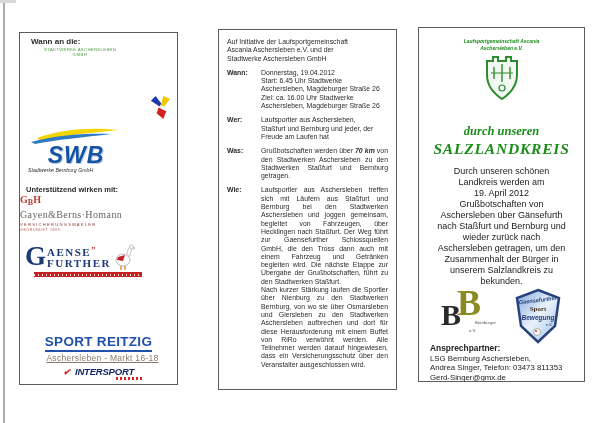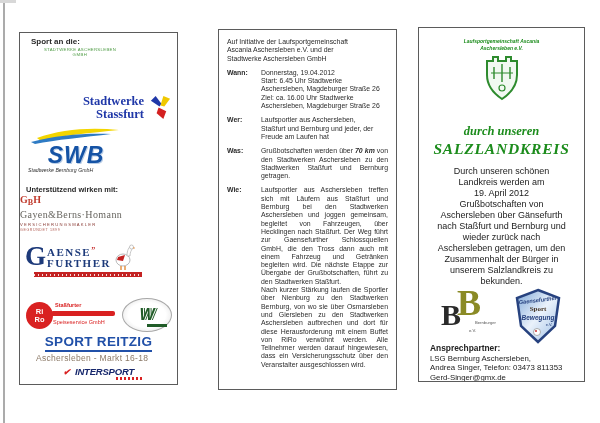--- a/index.html
+++ b/index.html
@@ -45,21 +45,21 @@
   .riro-block{left:4px;top:264px;width:150px;height:40px;}
   .riro-circle{position:absolute;left:2px;top:5px;width:27px;height:27px;border-radius:50%;background:#d92121;color:#fff;font-size:7.5px;font-weight:bold;line-height:8px;display:flex;align-items:center;justify-content:center;text-align:center;}
   .riro-top{position:absolute;left:31px;top:5px;color:#d92121;font-size:5.5px;font-weight:bold;}
   .riro-bar{position:absolute;left:27px;top:14px;width:64px;height:4.5px;background:#d92121;border-radius:2px;}
   .riro-bottom{position:absolute;left:29px;top:21.5px;color:#d92121;font-size:5.5px;}
   .wv-oval{position:absolute;left:98px;top:1px;width:48px;height:32px;border-radius:50%;background:radial-gradient(#ffffff 55%,#d9d9d9);border:1px solid #a8a8a8;display:flex;align-items:center;justify-content:center;}
   .wv-w{color:#205c28;font-weight:bold;font-style:italic;font-size:16px;text-shadow:1px 0 0 #fff,2px 0 0 #205c28;}
   .wv-bar{position:absolute;left:24px;bottom:4px;width:20px;height:3px;background:#205c28;}
   .reitzig{left:0;top:299px;width:100%;text-align:center;}
   .reitzig span{display:inline-block;color:#2150a8;font-size:13.5px;font-weight:bold;letter-spacing:0.3px;border-bottom:2px solid #2150a8;padding-bottom:1px;line-height:14px;}
-  .address{left:16px;top:320px;width:100%;text-align:left;font-size:8.5px;color:#8c7a68;letter-spacing:0.3px;}
+  .address{left:4px;top:320px;width:100%;text-align:center;font-size:8.5px;color:#8c7a68;letter-spacing:0.3px;text-decoration:underline;}
   .is-block{left:0;top:332px;width:100%;text-align:center;line-height:10px;}
   .is-check{color:#d92121;font-size:9px;font-weight:bold;font-style:italic;}
   .is-name{color:#15266b;font-size:9.5px;font-weight:bold;font-style:italic;letter-spacing:-0.2px;}
   .is-dots{margin:0 auto;margin-left:96px;width:26px;height:2.5px;background:repeating-linear-gradient(90deg,#d92121 0 2px,transparent 2px 4px);}
 
   
   .mp{padding:8px 8px 0 8px;font-size:6.9px;line-height:8.3px;color:#2b2b2b;}
   .mp-intro{margin-bottom:6px;}
   .mp-row{display:flex;margin-bottom:6px;}
   .mp-lbl{width:34px;flex:0 0 34px;font-weight:bold;}
@@ -84,30 +84,28 @@
   .contact-h{font-size:8.4px;font-weight:bold;line-height:11px;}
 </style>
 </head>
 <body>
 
 <div id="stage">
   <div class="edge-left"></div>
   <div class="edge-corner"></div>
 
   <div class="panel" id="p1">
-    <div class="abs dank">Sport an die:</div>
+    <div class="abs dank">Wann an die:</div>
 
     <div class="abs swa-block">
       <div class="swa-sub1">STADTWERKE ASCHERSLEBEN</div>
       <div class="swa-sub2">GMBH</div>
     </div>
 
     <div class="abs st-block">
-      <div class="st-name">Stadtwerke
-Stassfurt</div>
       <svg width="25" height="27" viewBox="0 0 26 28">
         <path d="M13,13 L4,7 L9,2 L15,10 Z" fill="#2038a8"></path>
         <path d="M14,12 L17,2 L24,5 L18,13 Z" fill="#f0c800"></path>
         <path d="M12,14 L20,18 L17,26 L10,20 Z" fill="#d42020"></path>
       </svg>
     </div>
 
     <div class="abs swb-block">
       <svg width="94" height="17" viewBox="0 0 94 17">
         <path d="M8,11 C32,2 62,0 90,3 C62,6 32,8 12,14 Z" fill="#f3d500"></path>
@@ -138,31 +136,20 @@
           <path d="M14,12 C14,6 16,3 18,2 L20,4 C18,6 17,9 17,12 Z" fill="#fff" stroke="#b9b9b9" stroke-width="0.8"></path>
           <circle cx="18.5" cy="3" r="2" fill="#fff" stroke="#b9b9b9" stroke-width="0.8"></circle>
           <path d="M20.5,3 L22,4 L20.5,5 Z" fill="#e07818"></path>
           <path d="M5,13 L12,11 L10,17 L4,16 Z" fill="#c42222"></path>
           <path d="M8,22 L8,26 M12,22 L12,26" stroke="#e07818" stroke-width="1.2"></path>
         </svg>
       </div>
       <div class="ga-banner"></div>
     </div>
 
-    <div class="abs riro-block">
-      <div class="riro-circle pre">Ri
-Ro</div>
-      <div class="riro-top">Staßfurter</div>
-      <div class="riro-bar"></div>
-      <div class="riro-bottom">Speiseservice GmbH</div>
-      <div class="wv-oval">
-        <span class="wv-w">W</span>
-        <span class="wv-bar"></span>
-      </div>
-    </div>
 
     <div class="abs reitzig">
       <span>SPORT REITZIG</span>
     </div>
     <div class="abs address">Aschersleben - Markt 16-18</div>
 
     <div class="abs is-block">
       <span class="is-check">✔</span>
       <span class="is-name">INTERSPORT</span>
       <div class="is-dots"></div>

